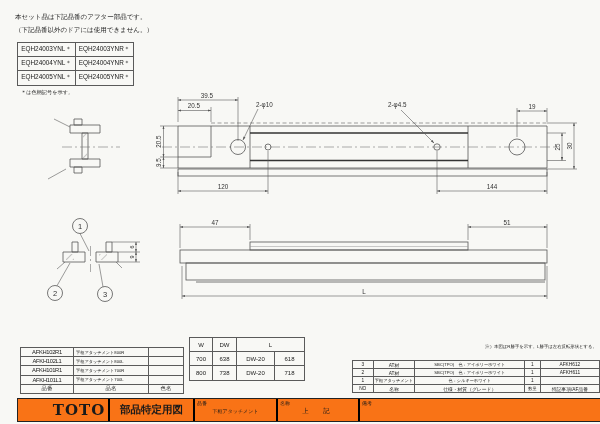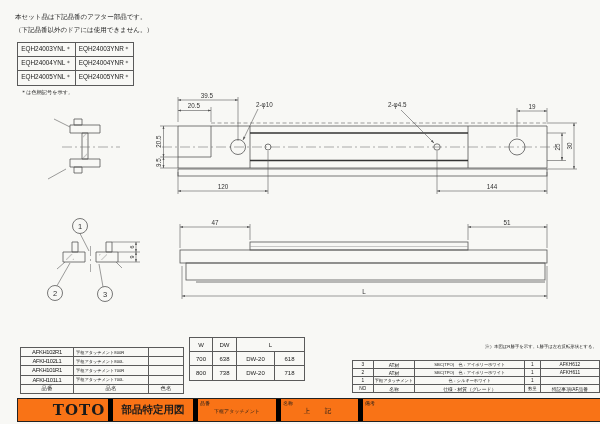--- a/index.html
+++ b/index.html
@@ -24,21 +24,21 @@
   .t-parts td{height:8.2px;}
   .code{font-size:5.8px;text-align:center;letter-spacing:-0.3px;}
   .pname{font-size:4.2px;padding-left:2px;text-align:left;}
   .phead{font-size:5.4px;text-align:center;}
   .t-size{font-size:6px;text-align:center;}
   .t-size td{height:13.2px;}
   .t-bom td{height:7px;text-align:center;font-size:4.8px;}
   .spec{font-size:4.2px !important;}
   .bomnote{font-size:4.4px;color:#222;text-align:right;}
   .tblock{display:flex;border:1.3px solid #222;height:22px;background:#f97316;padding-left:32px;}
-  .tcell{position:relative;border-left:5px solid #000000;height:100%;box-sizing:border-box;}
+  .tcell{position:relative;border-left:2px solid #000000;height:100%;box-sizing:border-box;}
   .tcell:first-child{border-left:none;}
   .logo{display:flex;align-items:center;justify-content:center;
         font-family:"DejaVu Serif",serif;font-weight:bold;font-size:15px;letter-spacing:1px;}
   .doctype{display:flex;align-items:center;justify-content:center;font-weight:bold;font-size:10.5px;}
   .tlabel{position:absolute;top:1px;left:2px;font-size:5px;}
   .tvalue{position:absolute;top:9px;left:0;right:0;text-align:center;font-size:5px;}
   .tvalue2{position:absolute;top:8px;left:0;right:0;text-align:center;font-size:6.5px;letter-spacing:4px;}
 </style>
 </head>
 <body>

